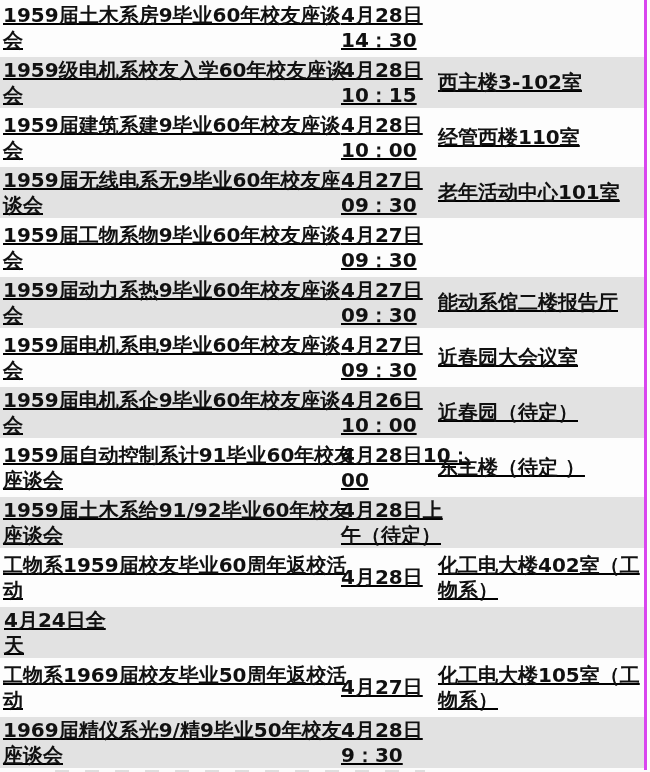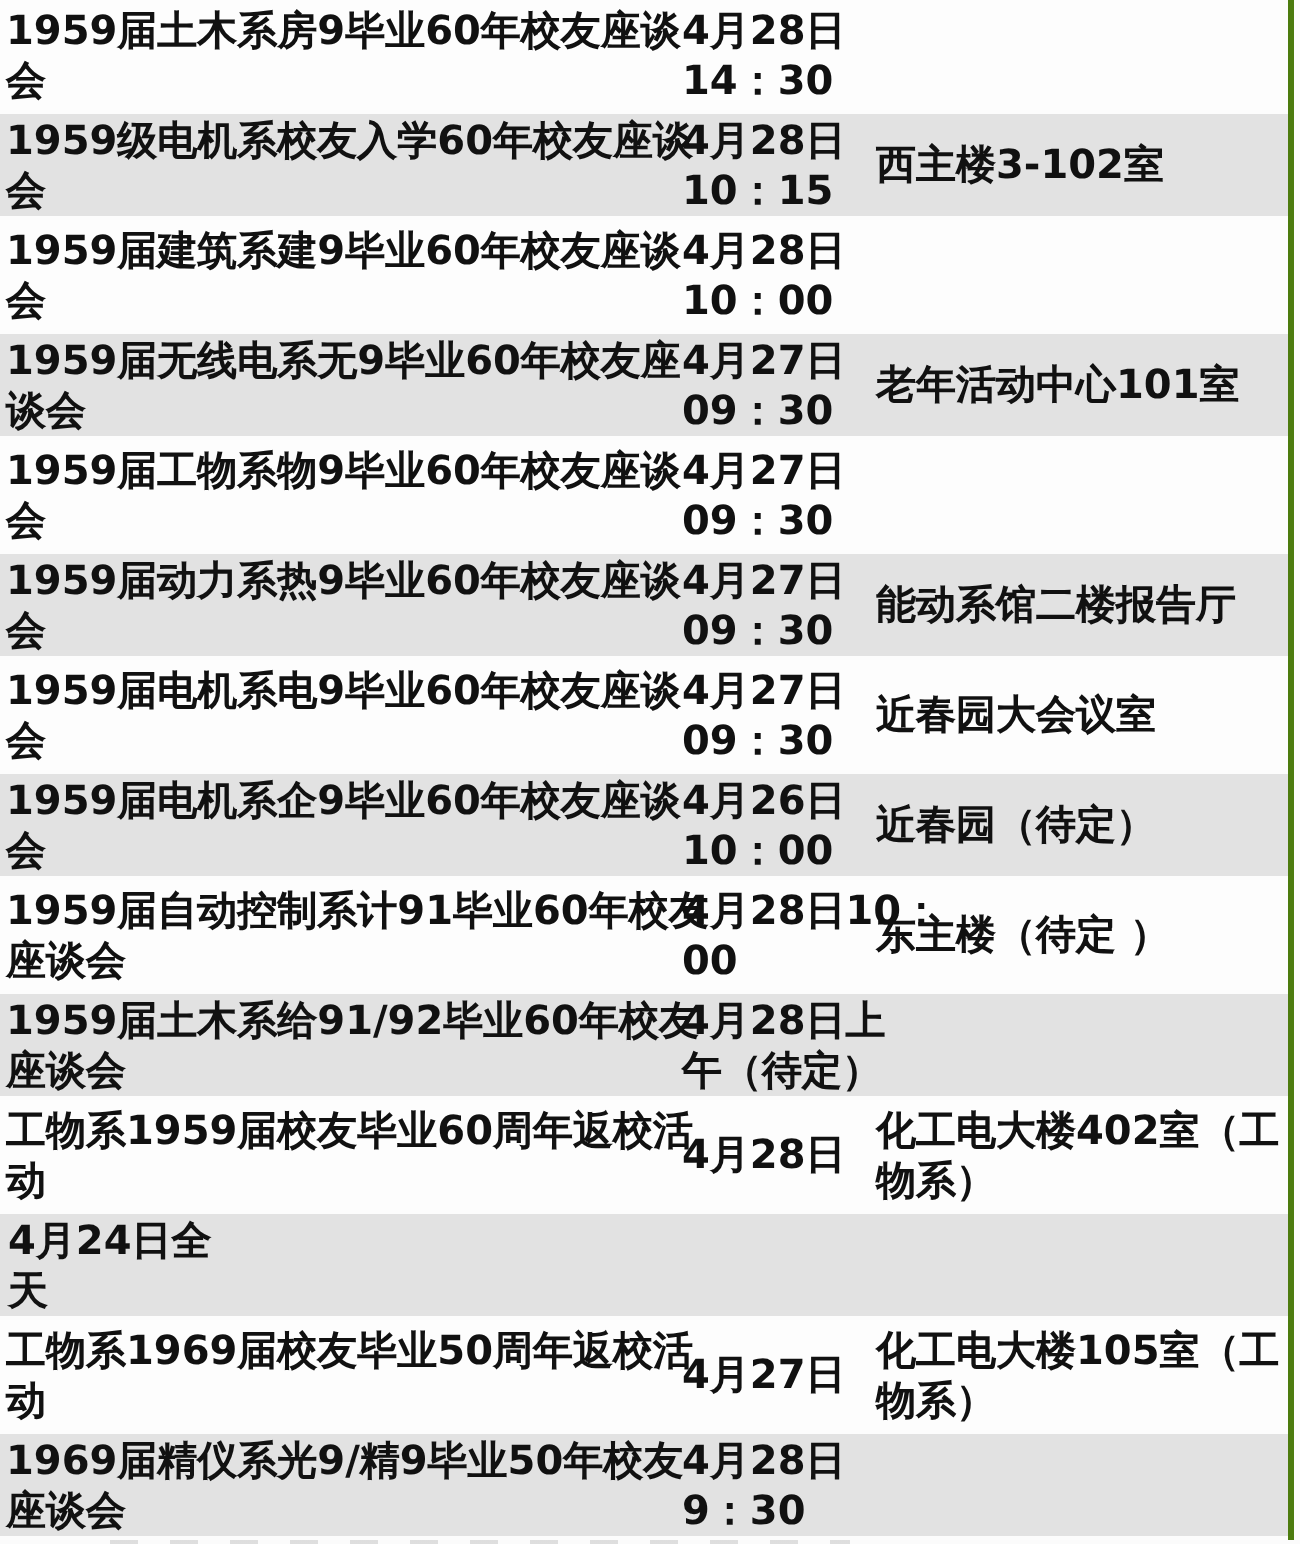--- a/index.html
+++ b/index.html
@@ -14,22 +14,23 @@
     font-family: "DejaVu Sans", sans-serif;
   }
   .page {
     position: relative;
     width: 650px;
     height: 772px;
     background: #fdfdfd;
   }
   .schedule-table {
     width: 644px;
-    border-right: 3px solid #4d7c0f;
+    border-right: 3px solid #d946ef;
     margin-right: 21px;
+    text-decoration: underline;
   }
   .row {
     display: grid;
     grid-template-columns: 337px 95px 1fr;
     height: 55px;
     box-sizing: border-box;
     align-items: center;
     background: #fdfdfd;
   }
   .row:nth-child(even) {
@@ -83,20 +84,21 @@
     <div class="cell cell-date">4月28日
 10：15</div>
     <div class="cell cell-location">西主楼3-102室</div>
   </div>
 
   <div class="row">
     <div class="cell cell-event">1959届建筑系建9毕业60年校友座谈
 会</div>
     <div class="cell cell-date">4月28日
 10：00</div>
+    <div class="cell cell-location">经管西楼110室</div>
   </div>
 
   <div class="row">
     <div class="cell cell-event">1959届无线电系无9毕业60年校友座
 谈会</div>
     <div class="cell cell-date">4月27日
 09：30</div>
     <div class="cell cell-location">老年活动中心101室</div>
   </div>
 

